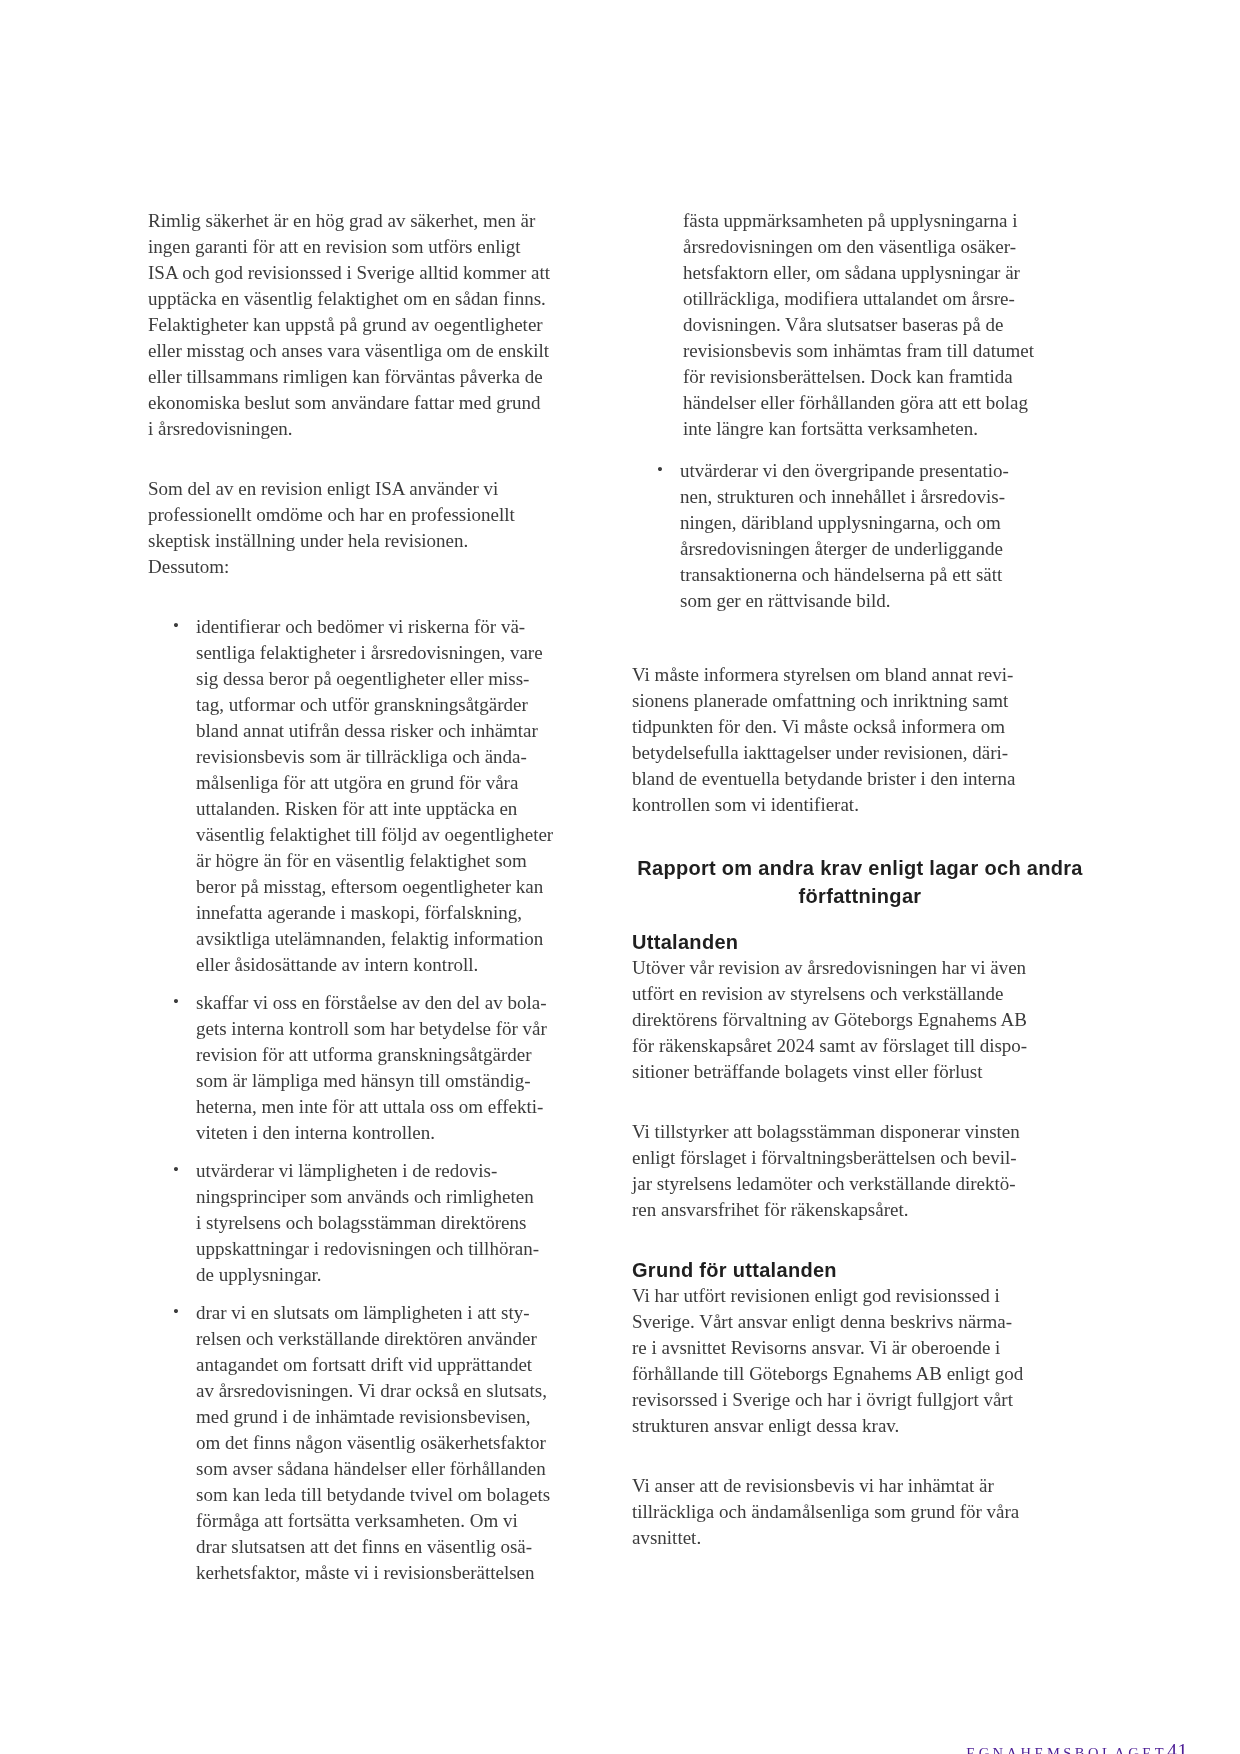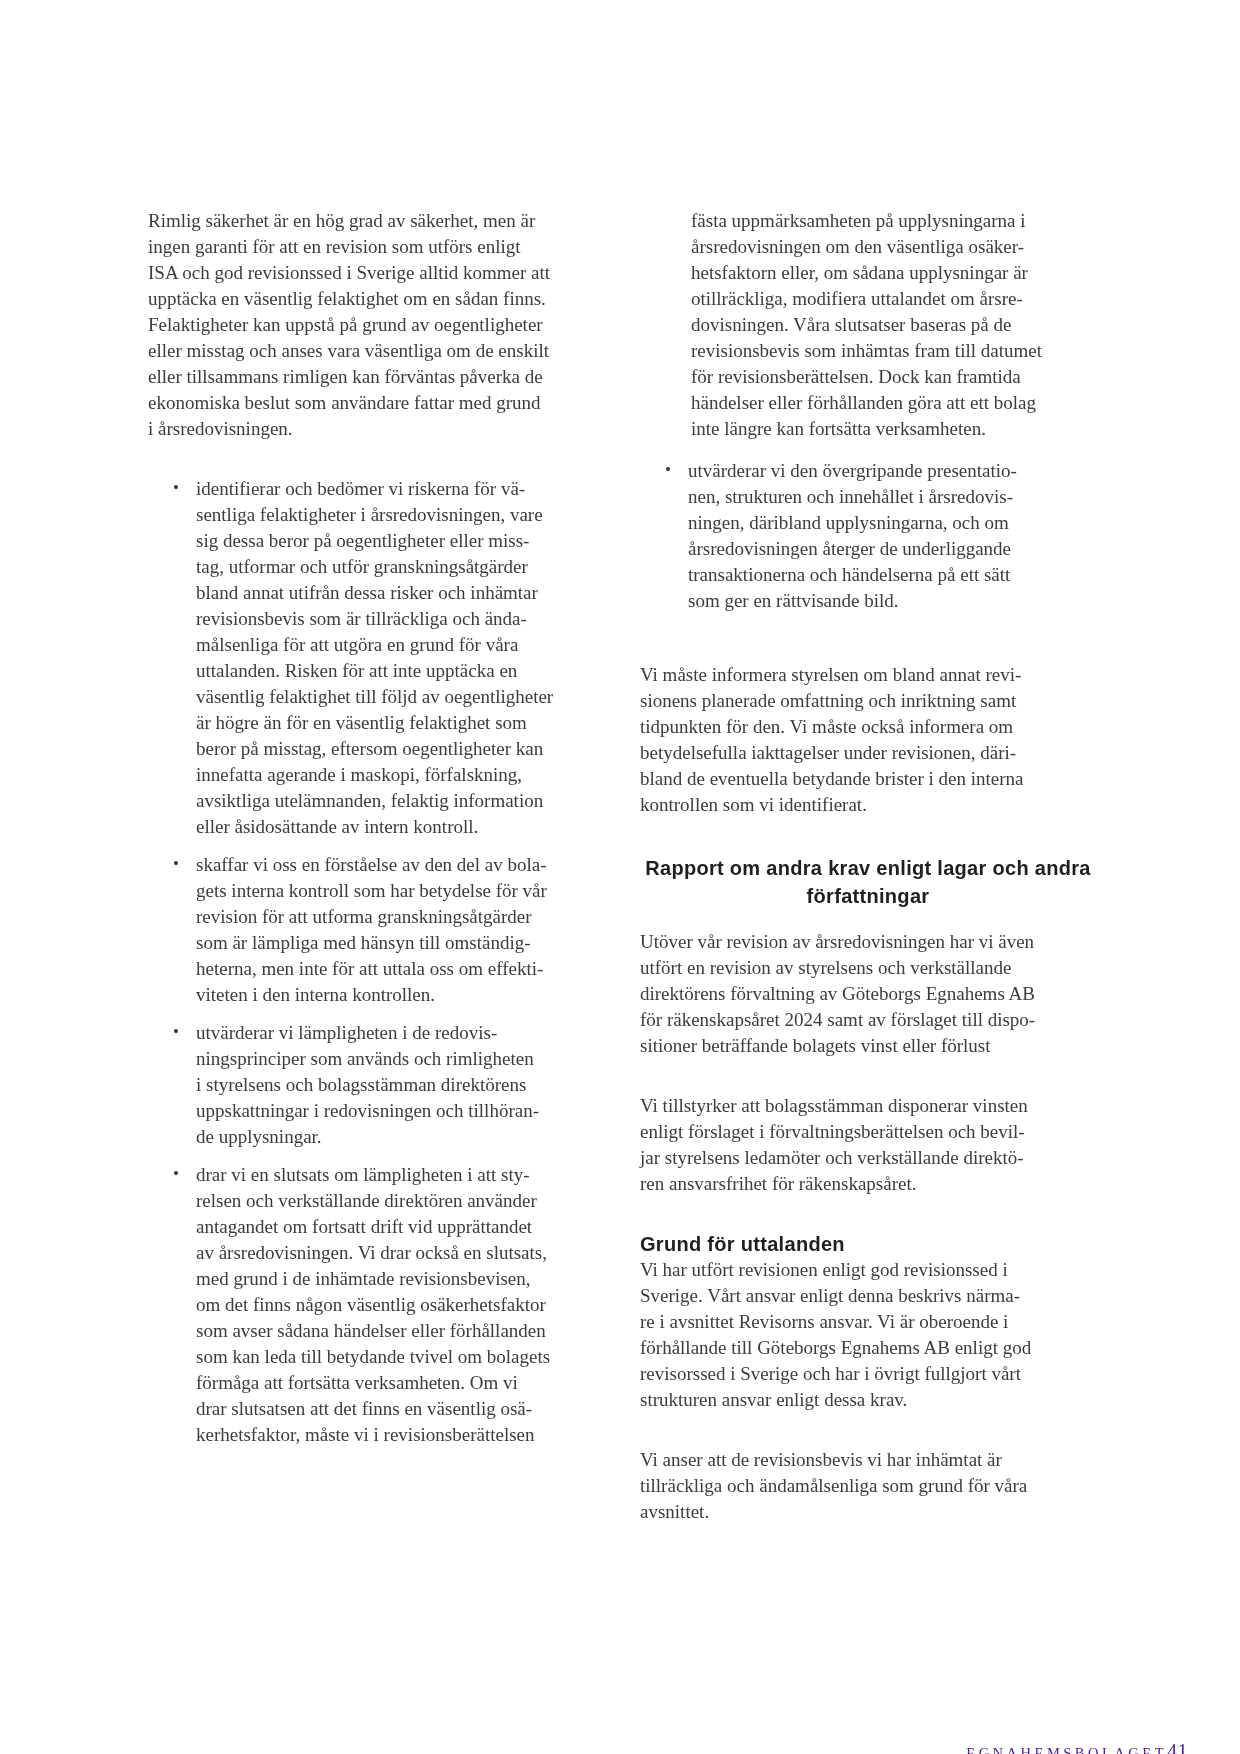--- a/index.html
+++ b/index.html
@@ -11,21 +11,21 @@
     background: #ffffff;
     overflow: hidden;
     font-family: "Liberation Serif", "DejaVu Serif", serif;
     color: #3c3c3c;
   }
   .columns {
     position: absolute;
     left: 148px;
     top: 208px;
     display: flex;
-    gap: 36px;
+    gap: 28px;
     align-items: flex-start;
   }
   .col { width: 456px; flex: 0 0 456px; }
   .para {
     font-size: 19px;
     line-height: 26px;
     white-space: pre;
     margin: 0 0 34px 0;
   }
   .cont-para { padding-left: 51px; margin-bottom: 16px; }
@@ -87,20 +87,24 @@
     <section class="col">
       <p class="para">Rimlig säkerhet är en hög grad av säkerhet, men är
 ingen garanti för att en revision som utförs enligt
 ISA och god revisionssed i Sverige alltid kommer att
 upptäcka en väsentlig felaktighet om en sådan finns.
 Felaktigheter kan uppstå på grund av oegentligheter
 eller misstag och anses vara väsentliga om de enskilt
 eller tillsammans rimligen kan förväntas påverka de
 ekonomiska beslut som användare fattar med grund
 i årsredovisningen.</p>
+      <p class="para">Som del av en revision enligt ISA använder vi
+professionellt omdöme och har en professionellt
+skeptisk inställning under hela revisionen.
+Dessutom:</p>
       <ul class="bullet-list">
         <li class="bullet-item">
           <span class="bullet-glyph">•</span>
           <span class="bullet-text">identifierar och bedömer vi riskerna för vä-
 sentliga felaktigheter i årsredovisningen, vare
 sig dessa beror på oegentligheter eller miss-
 tag, utformar och utför granskningsåtgärder
 bland annat utifrån dessa risker och inhämtar
 revisionsbevis som är tillräckliga och ända-
 målsenliga för att utgöra en grund för våra
@@ -170,20 +174,21 @@
       <p class="para">Vi måste informera styrelsen om bland annat revi-
 sionens planerade omfattning och inriktning samt
 tidpunkten för den. Vi måste också informera om
 betydelsefulla iakttagelser under revisionen, däri-
 bland de eventuella betydande brister i den interna
 kontrollen som vi identifierat.</p>
 
       <h2 class="section-heading">Rapport om andra krav enligt lagar och andra
 författningar</h2>
 
+      <h3 class="sub-heading">Uttalanden</h3>
       <p class="para">Utöver vår revision av årsredovisningen har vi även
 utfört en revision av styrelsens och verkställande
 direktörens förvaltning av Göteborgs Egnahems AB
 för räkenskapsåret 2024 samt av förslaget till dispo-
 sitioner beträffande bolagets vinst eller förlust</p>
       <p class="para">Vi tillstyrker att bolagsstämman disponerar vinsten
 enligt förslaget i förvaltningsberättelsen och bevil-
 jar styrelsens ledamöter och verkställande direktö-
 ren ansvarsfrihet för räkenskapsåret.</p>
 

